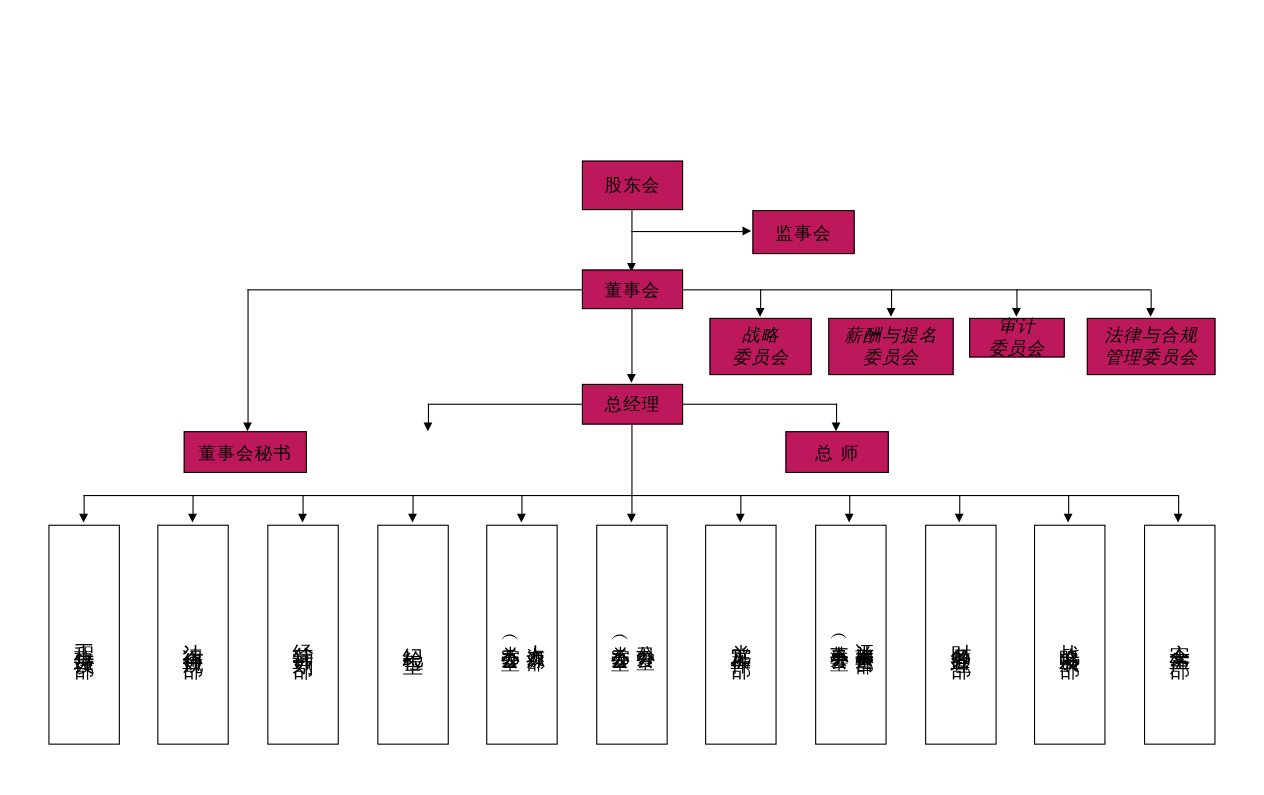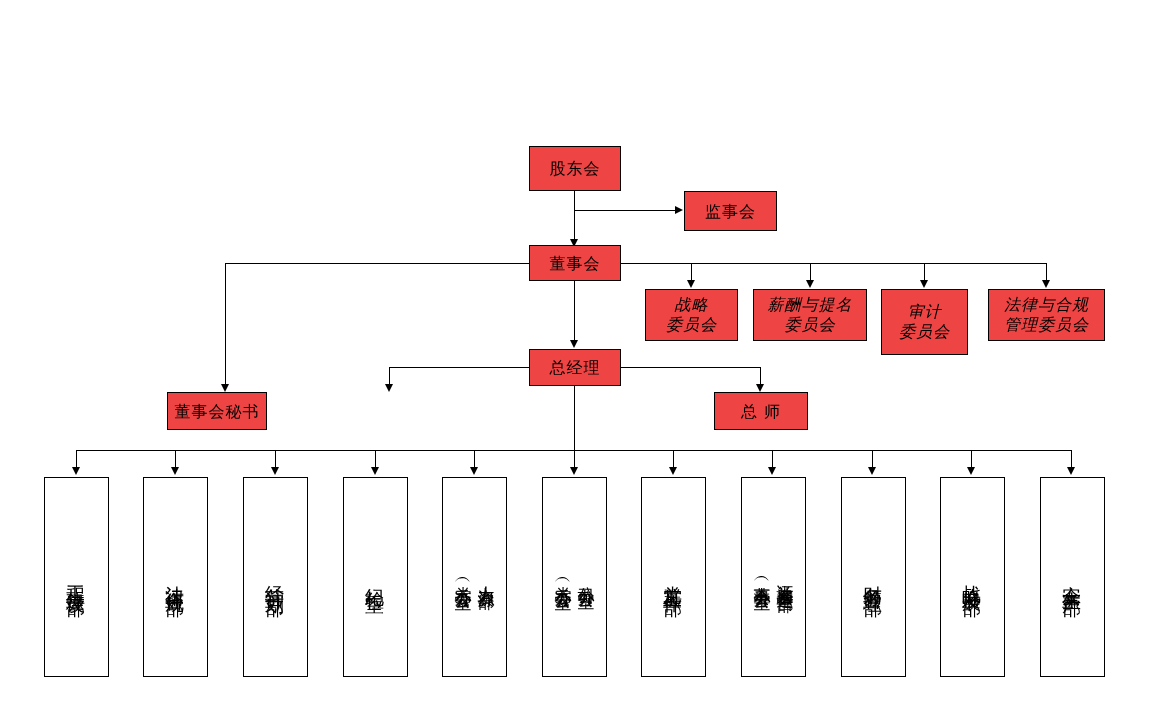--- a/index.html
+++ b/index.html
@@ -26,21 +26,21 @@
     color: #000000;
     letter-spacing: 2px;
     font-weight: 400;
   }
 
   
   .node {
     position: absolute;
     box-sizing: border-box;
     border: 1.4px solid #000000;
-    background: #ef4444;
+    background: #be185d;
     color: #000000;
     display: flex;
     align-items: center;
     justify-content: center;
     text-align: center;
     font-size: 16px;
     line-height: 19px;
     letter-spacing: 1px;
     z-index: 3;
   }
@@ -189,34 +189,34 @@
   </div>
 
   <div class="node two-line" style="left:645px; top:289px; width:93px; height:52px;">
     <span class="label">战略
 委员会</span>
   </div>
   <div class="node two-line" style="left:753px; top:289px; width:114px; height:52px;">
     <span class="label">薪酬与提名
 委员会</span>
   </div>
-  <div class="node two-line" style="left:881px; top:289px; width:87px; height:66px;">
+  <div class="node two-line" style="left:881px; top:289px; width:87px; height:36px;">
     <span class="label">审计
 委员会</span>
   </div>
   <div class="node two-line" style="left:988px; top:289px; width:117px; height:52px;">
     <span class="label">法律与合规
 管理委员会</span>
   </div>
 
   <div class="node" style="left:529px; top:349px; width:92px; height:37px;text-align:center;">
     <span class="label">总经理</span>
   </div>
 
-  <div class="node" style="left:167px; top:392px; width:100px; height:38px;">
+  <div class="node" style="left:167px; top:392px; width:112px; height:38px;">
     <span class="label">董事会秘书</span>
   </div>
 
 
   <div class="node" style="left:714px; top:392px; width:94px; height:38px;text-align:right;">
     <span class="label">总 师</span>
   </div>
 
   <div class="dept" style="left:44px; top:477px; width:65px; height:200px;">
     <span class="vlabel">工程建设部</span>

